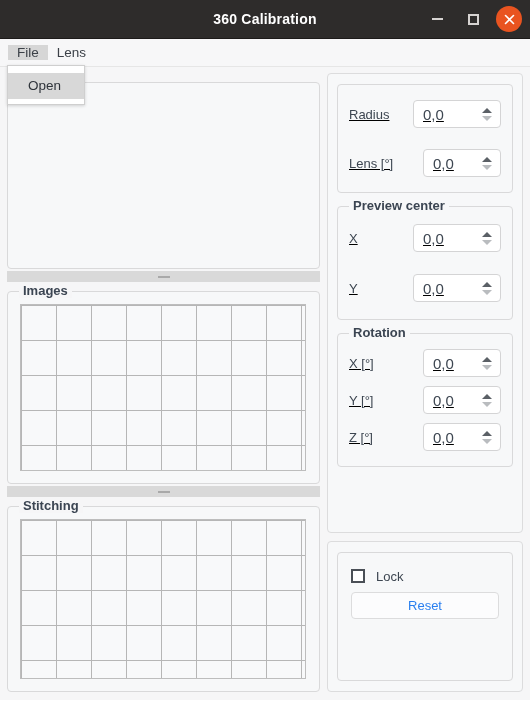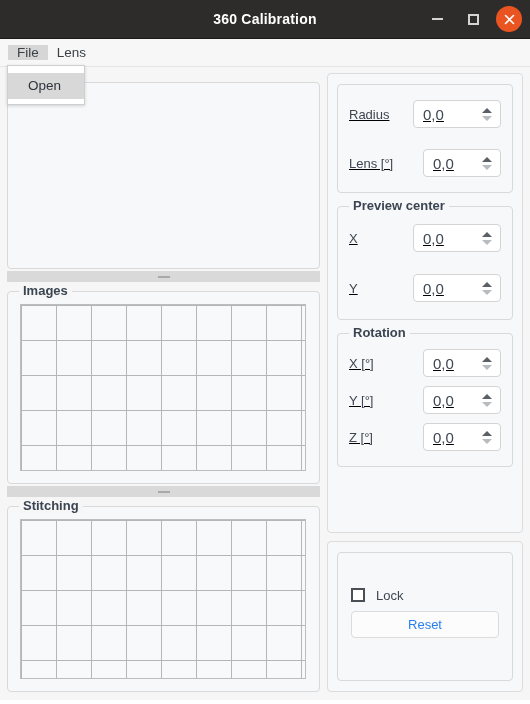--- a/index.html
+++ b/index.html
@@ -429,21 +429,21 @@
                 <span class="arrow-up"></span>
                 <span class="arrow-down"></span>
               </span>
             </div>
           </div>
         </div>
 
       </div>
 
       <div class="panel-frame" style="flex:0 0 151px; margin-top:8px; padding:10px 9px;">
-        <div class="groupbox" style="height:100%; padding:29px 13px; box-sizing:border-box;">
+        <div class="groupbox" style="height:100%; padding:10px 13px; box-sizing:border-box;">
           <div class="check-row">
             <span class="checkbox"></span>
             <span class="check-label">Lock</span>
           </div>
           <div class="btn" style="margin-top:3px;">
             <span>Reset</span>
           </div>
         </div>
       </div>
 

